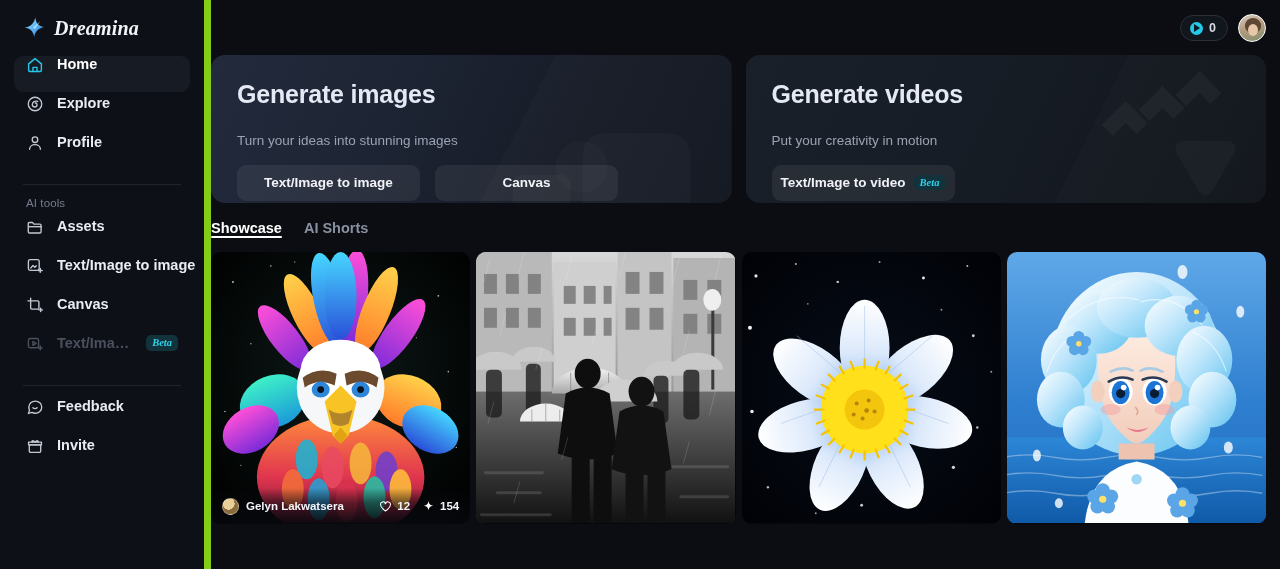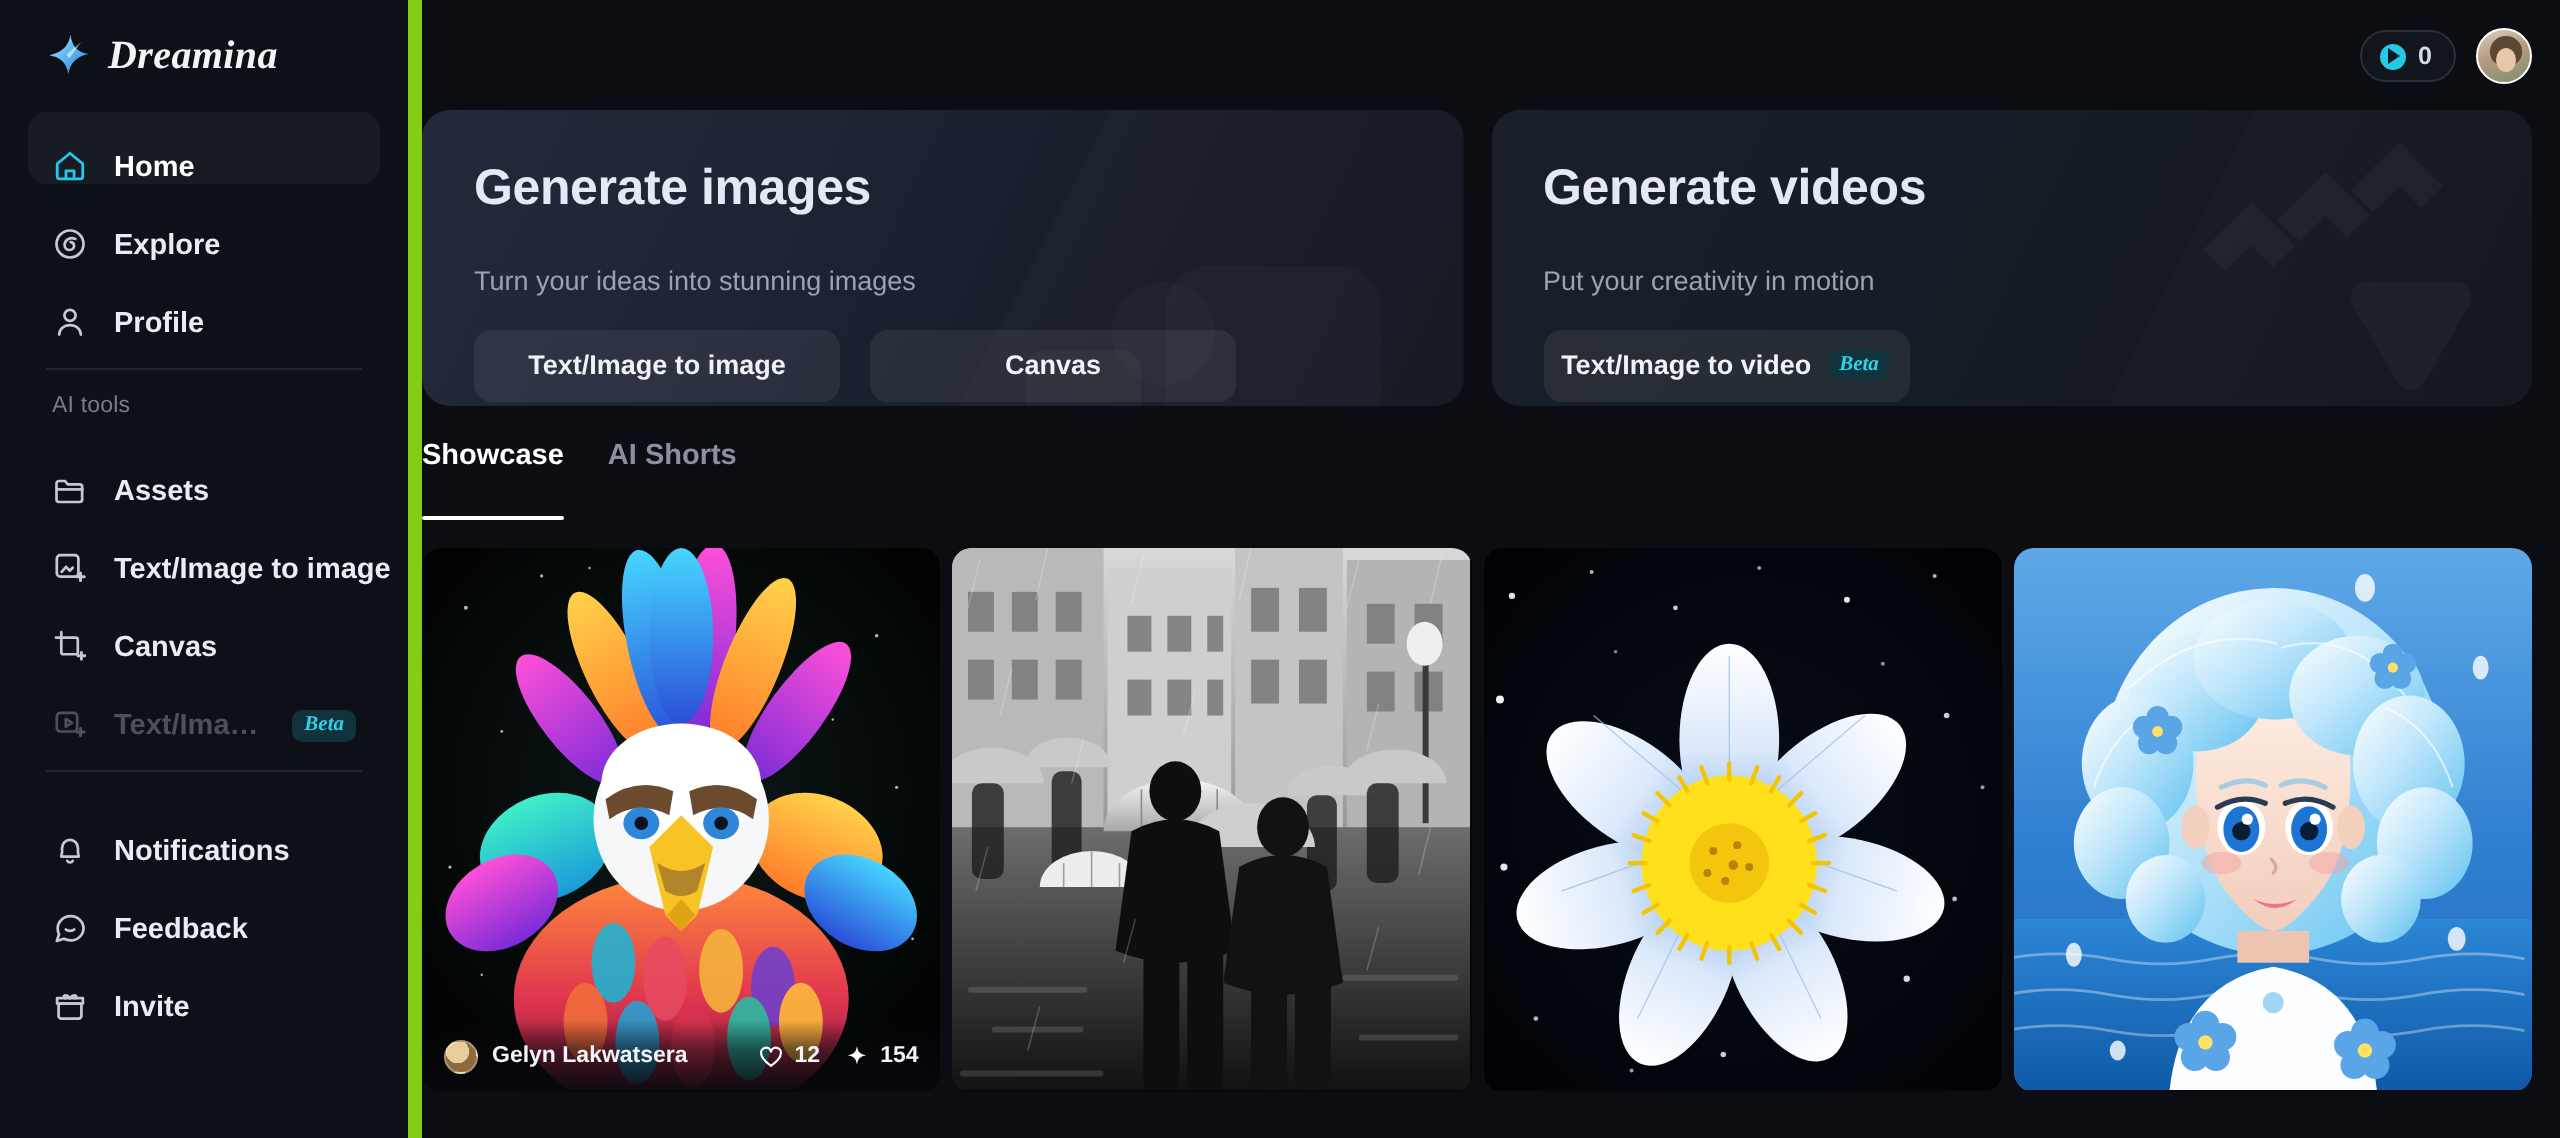--- a/index.html
+++ b/index.html
@@ -26,21 +26,21 @@
     padding-left: 8px;
   }
   .logo-mark { width: 24px; height: 24px; display:block; }
   .logo-text {
     font-family: "Liberation Serif", serif;
     font-style: italic; font-weight: 700;
     font-size: 20px; letter-spacing: .2px;
     color: #f2f4f8;
   }
   .nav-item {
-    display: flex; align-items: flex-end; gap: 13px;
+    display: flex; align-items: flex-start; gap: 13px;
     height: 36px; padding: 0 12px; margin-bottom: 3px;
     border-radius: 9px; cursor: pointer;
     font-size: 14.5px; font-weight: 700; color: #e9ecf2;
     white-space: nowrap;
   }
   .nav-item .ic { width: 18px; height: 18px; flex: 0 0 18px; display:block; }
   .nav-item.active { background: #161b24; }
   .nav-item.active .lbl { color: #ffffff; }
   .nav-item.disabled { color: #4a505c; }
   .nav-sep {
@@ -102,21 +102,21 @@
     font-size: 13.5px; font-weight: 700; color: #f0f2f7;
   }
 
   
   .tabs {
     display: flex; gap: 22px; align-items: flex-end;
     margin: 17px 0 0 0; padding-left: 0;
   }
   .tab {
     font-size: 14.5px; font-weight: 700; color: #8990a0;
-    padding-bottom: 24px; cursor: pointer; position: relative;
+    padding-bottom: 2px; cursor: pointer; position: relative;
   }
   .tab.active { color: #ffffff; }
   .tab.active::after {
     content: ""; position: absolute; left: 0; right: 0; bottom: 0;
     height: 2px; background: #ffffff; border-radius: 2px;
   }
 
   
   .chips { display: flex; gap: 9px; margin-top: 19px; }
   .chip {
@@ -273,27 +273,20 @@
         <rect x="3.2" y="4.6" width="13.6" height="12.4" rx="2.4"></rect>
         <path d="M9.2 8.6 l4.2 2.6 -4.2 2.6 Z"></path>
         <path d="M19 14.8 v5 M16.5 17.3 h5" stroke-width="2"></path>
       </svg>
       <span class="lbl nav-truncate">Text/Image t...</span>
       <span class="beta-pill">Beta</span>
     </div>
 
     <div class="nav-sep"></div>
 
-    <div class="nav-item">
-      <svg class="ic" viewBox="0 0 24 24" fill="none" stroke="#c3c9d4" stroke-width="1.8" stroke-linecap="round" stroke-linejoin="round">
-        <path d="M6.2 16.4 c0-1.1.5-1.3.5-3.4 V10.6 a5.3 5.3 0 0 1 10.6 0 v2.4 c0 2.1.5 2.3.5 3.4 Z"></path>
-        <path d="M10.2 19.2 a2 2 0 0 0 3.6 0"></path>
-      </svg>
-      <span class="lbl">Notifications</span>
-    </div>
 
     <div class="nav-item">
       <svg class="ic" viewBox="0 0 24 24" fill="none" stroke="#c3c9d4" stroke-width="1.8" stroke-linecap="round" stroke-linejoin="round">
         <path d="M21 12.2 a8.6 8.1 0 0 1-8.6 8.1 c-1.6 0-3.1-.4-4.4-1.1 L3.2 20.6 l1.5-4.4 A8 8 0 0 1 3.8 12.2 a8.6 8.1 0 0 1 17.2 0 Z"></path>
         <path d="M9.2 13 c1.4 1.3 4.2 1.3 5.6 0"></path>
       </svg>
       <span class="lbl">Feedback</span>
     </div>
 
     <div class="nav-item">

